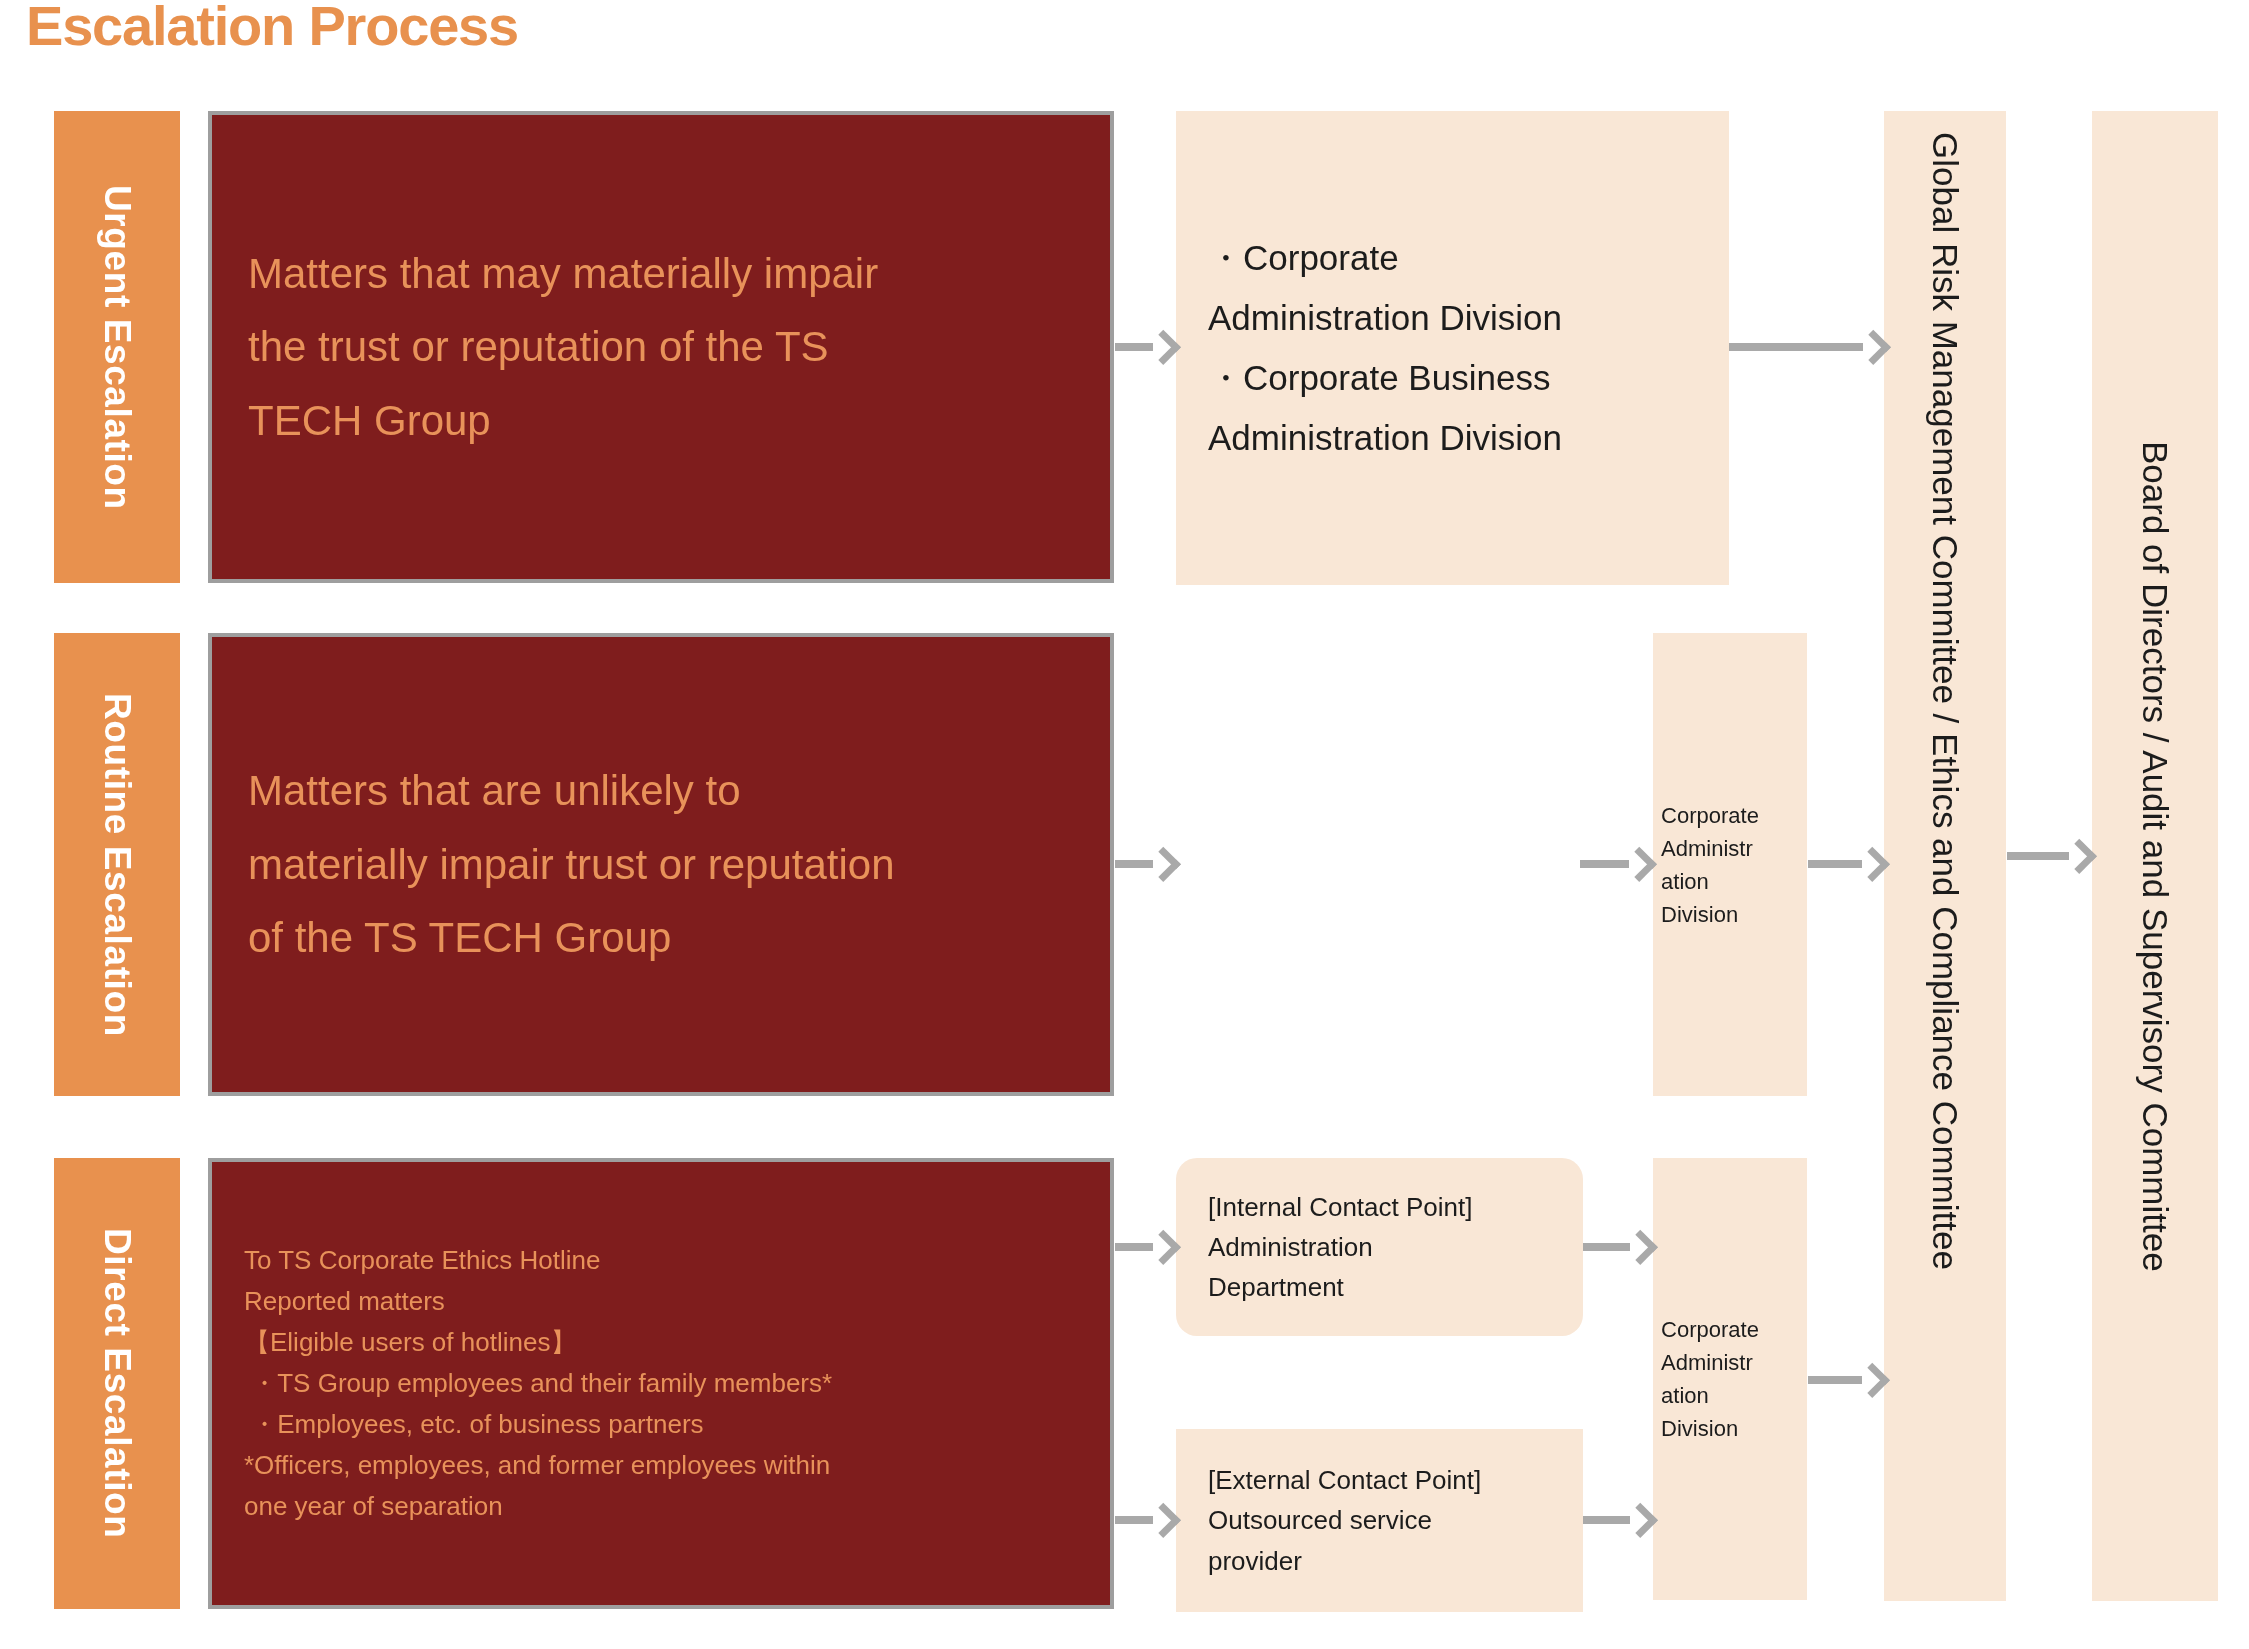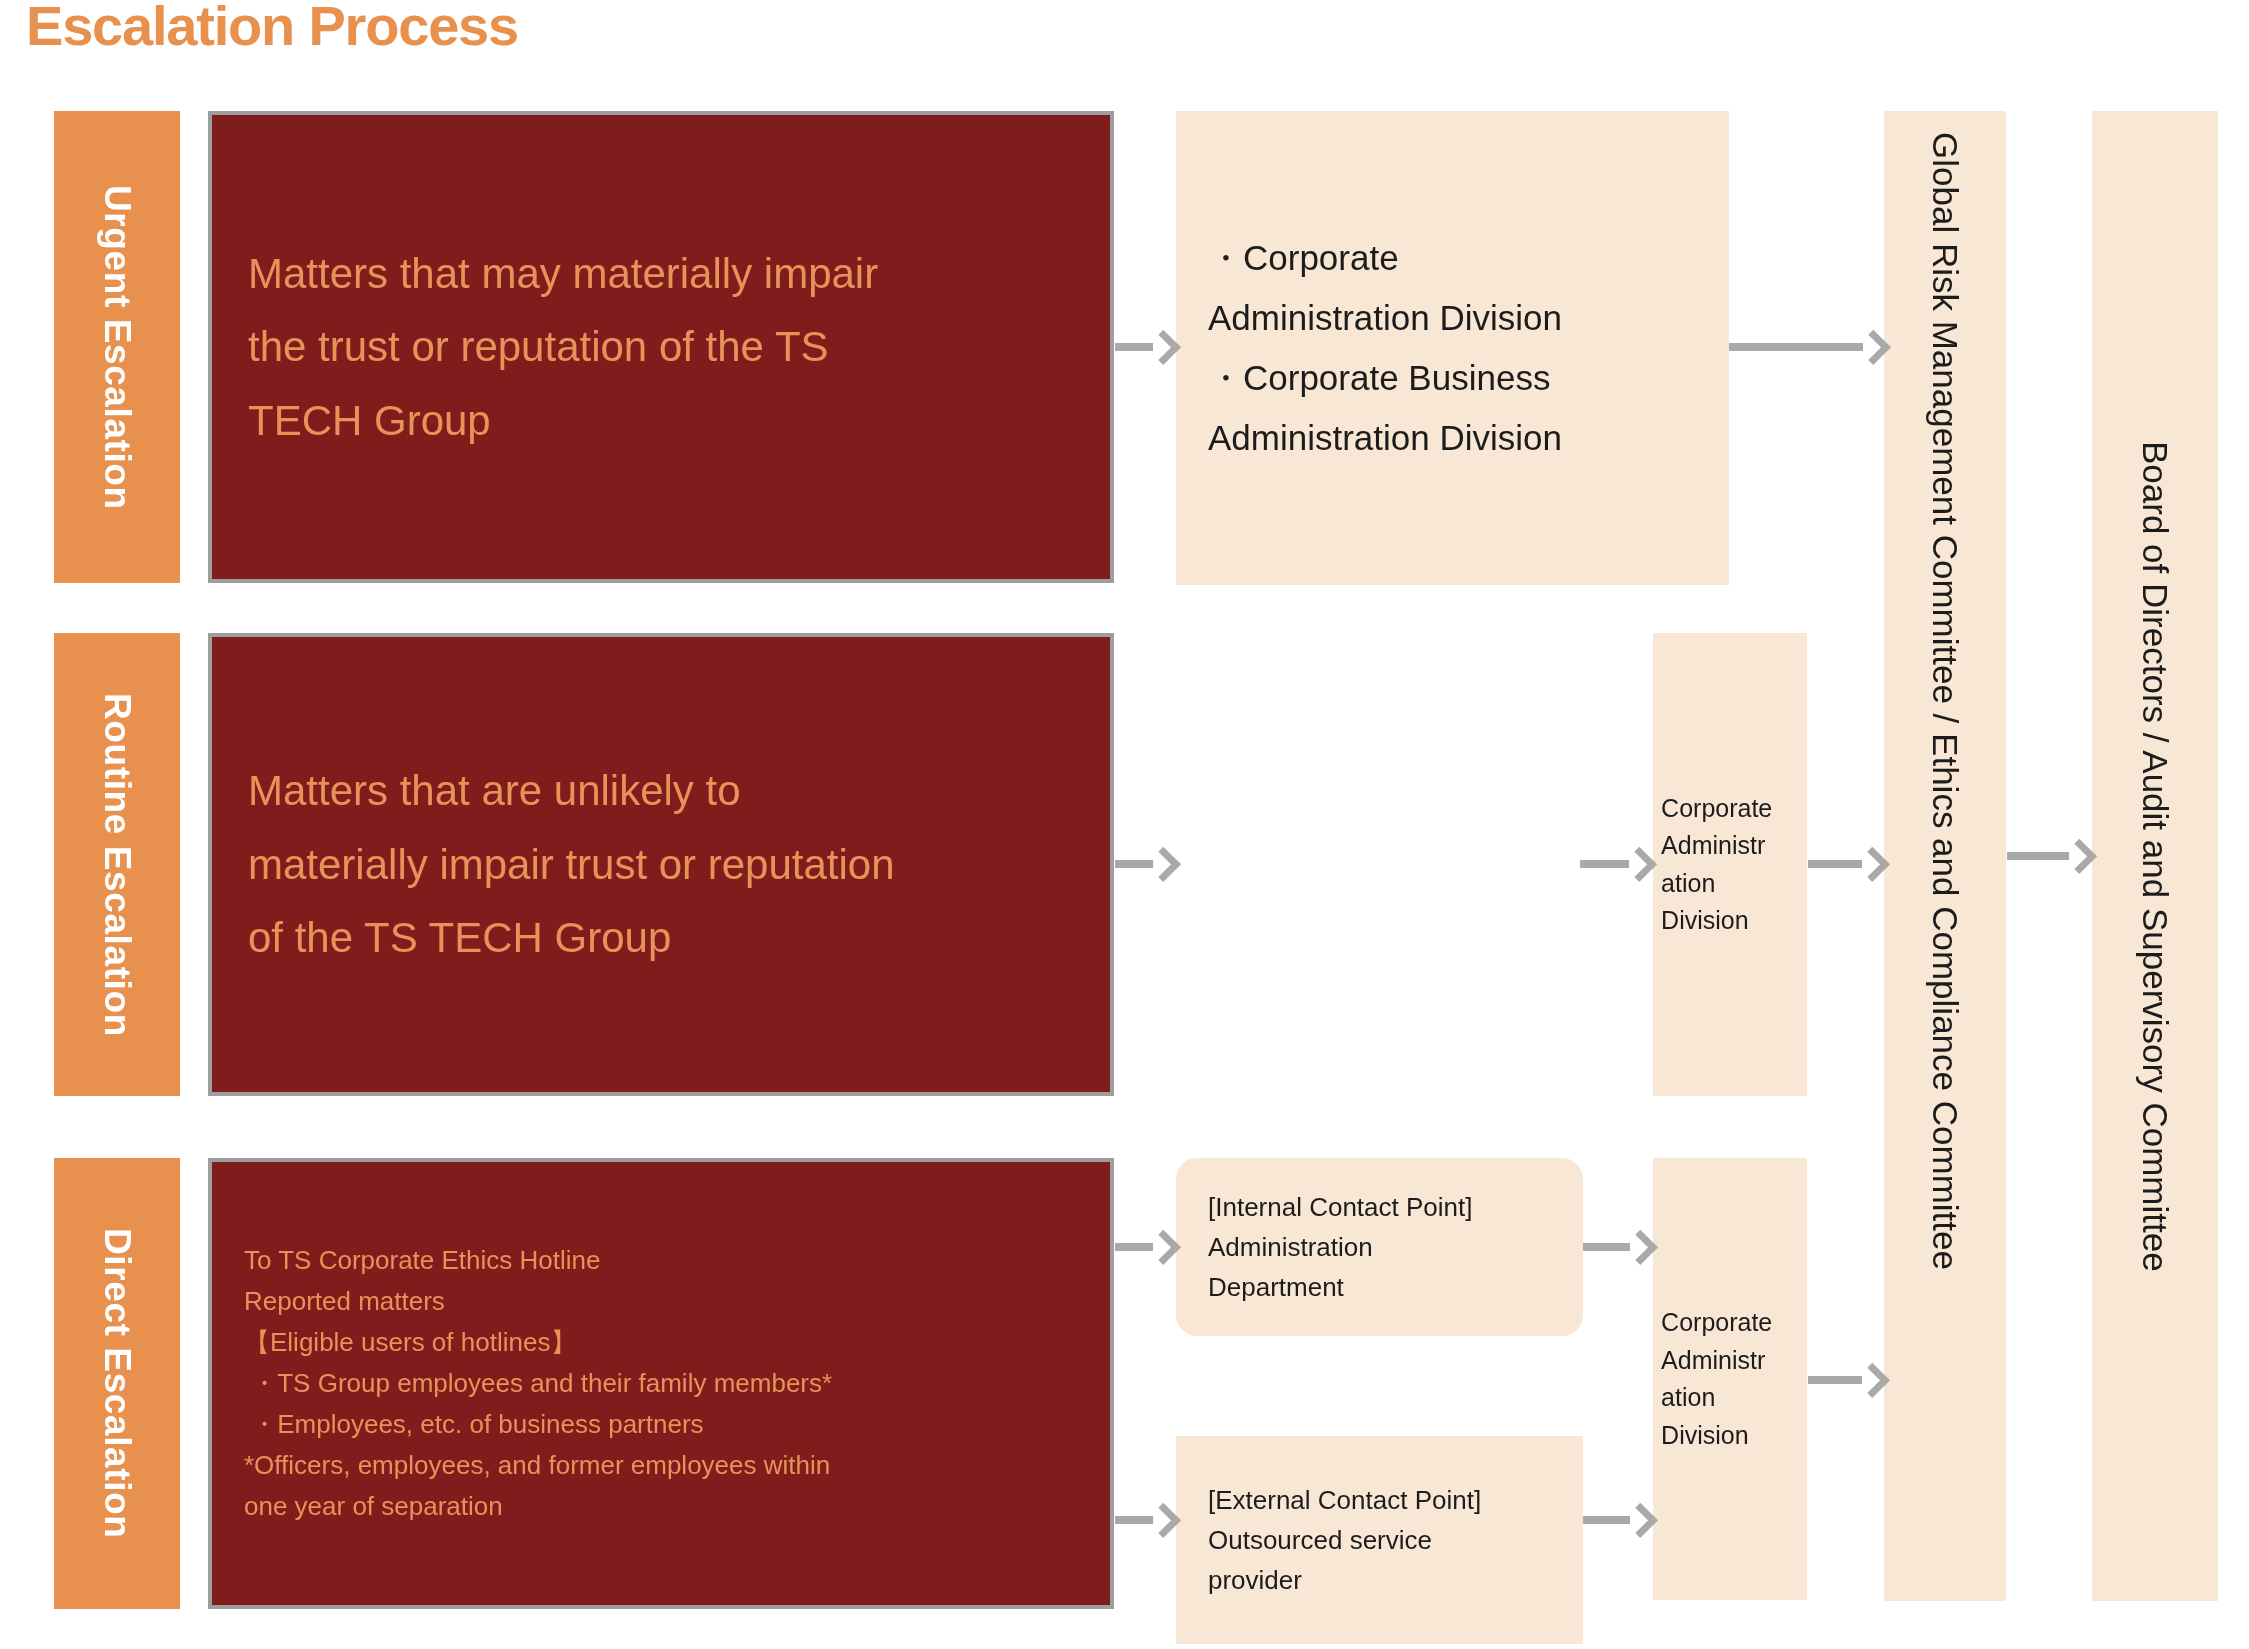--- a/index.html
+++ b/index.html
@@ -68,21 +68,21 @@
     position: absolute;
     background: #F9E7D6;
     box-sizing: border-box;
     display: flex;
     align-items: center;
     color: #1C1C1C;
   }
   .pbox .txt { white-space: pre-line; }
   .pbox.big .txt   { font-size: 35px; line-height: 1.72; padding-left: 32px; padding-right: 11.6px; }
   .pbox.mid .txt   { font-size: 26px; line-height: 1.55; padding-left: 32px; padding-right: 11.6px; }
-  .pbox.narrow .txt{ font-size: 25px; line-height: 1.5;  padding-left: 8.1px; padding-right: 3.5px; }
+  .pbox.narrow .txt{ font-size: 22px; line-height: 1.5;  padding-left: 8.1px; padding-right: 3.5px; }
   
   .vbar {
     position: absolute;
     top: 111px;
     height: 1490px;
     background: #F9E7D6;
     display: flex;
     justify-content: center;
   }
   .vbar .vtext {
@@ -158,21 +158,21 @@
     <div class="txt">Corporate
 Administr
 ation
 Division</div>
   </div>
   <div class="pbox mid" style="left:1176px; top:1158px; width:407px; height:178px;border-radius:21px;">
     <div class="txt">[Internal Contact Point]
 Administration
 Department</div>
   </div>
-  <div class="pbox mid" style="left:1176px; top:1429px; width:407px; height:208px;margin-top:7px;">
+  <div class="pbox mid" style="left:1176px; top:1429px; width:407px; height:183px;">
     <div class="txt">[External Contact Point]
 Outsourced service
 provider</div>
   </div>
   <div class="pbox narrow" style="left:1653px; top:1158px; width:154px; height:442px;">
     <div class="txt">Corporate
 Administr
 ation
 Division</div>
   </div>

